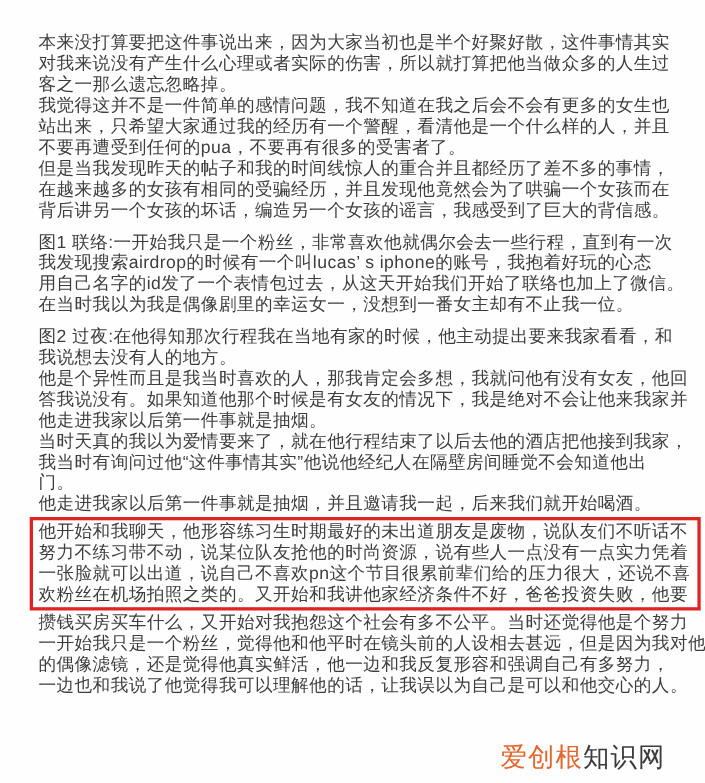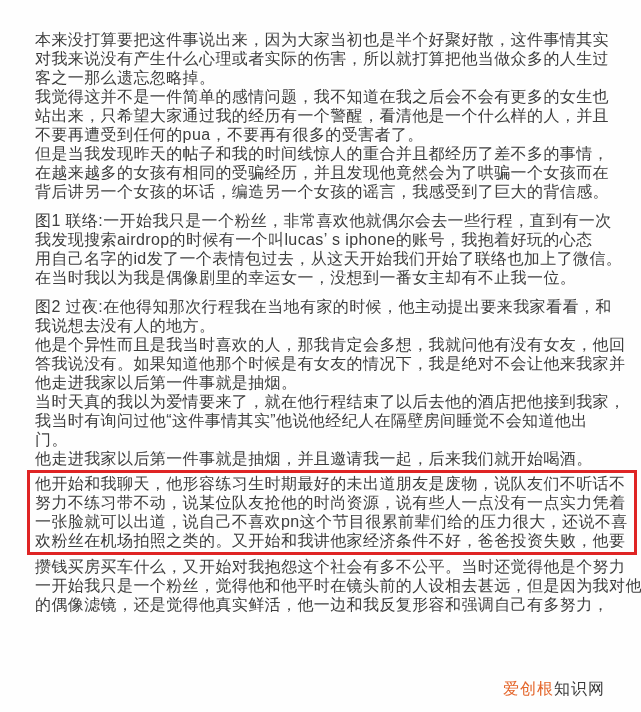--- a/index.html
+++ b/index.html
@@ -15,21 +15,21 @@
   .gap-before{margin-top:10px;}
   .line{white-space:nowrap;}
   .hl{
     display:inline-block;
     border:3px solid #df2424;
     margin:2px 0 2px -8px;
     padding:1px 6px 2px 5px;
   }
   .watermark{
     position:absolute;right:36px;top:679px;
-    font-size:16px;letter-spacing:1px;white-space:nowrap;
+    font-size:24px;letter-spacing:1px;white-space:nowrap;
   }
   .wm-brand{color:#e4662b;}
   .wm-suffix{color:#3b3b3b;}
 </style>
 </head>
 <body>
 
 <div class="screen">
   <div class="content">
 
@@ -86,20 +86,21 @@
       <div class="line">欢粉丝在机场拍照之类的。又开始和我讲他家经济条件不好，爸爸投资失败，他要</div>
     </div>
 
     <div class="para">
       <div class="line">攒钱买房买车什么，又开始对我抱怨这个社会有多不公平。当时还觉得他是个努力</div>
     </div>
 
     <div class="para">
       <div class="line">一开始我只是一个粉丝，觉得他和他平时在镜头前的人设相去甚远，但是因为我对他</div>
       <div class="line">的偶像滤镜，还是觉得他真实鲜活，他一边和我反复形容和强调自己有多努力，</div>
+      <div class="line">一边也和我说了他觉得我可以理解他的话，让我误以为自己是可以和他交心的人。</div>
     </div>
 
 
   </div>
 
   <div class="watermark">
     <span class="wm-brand">爱创根</span><span class="wm-suffix">知识网</span>
   </div>
 </div>
 

